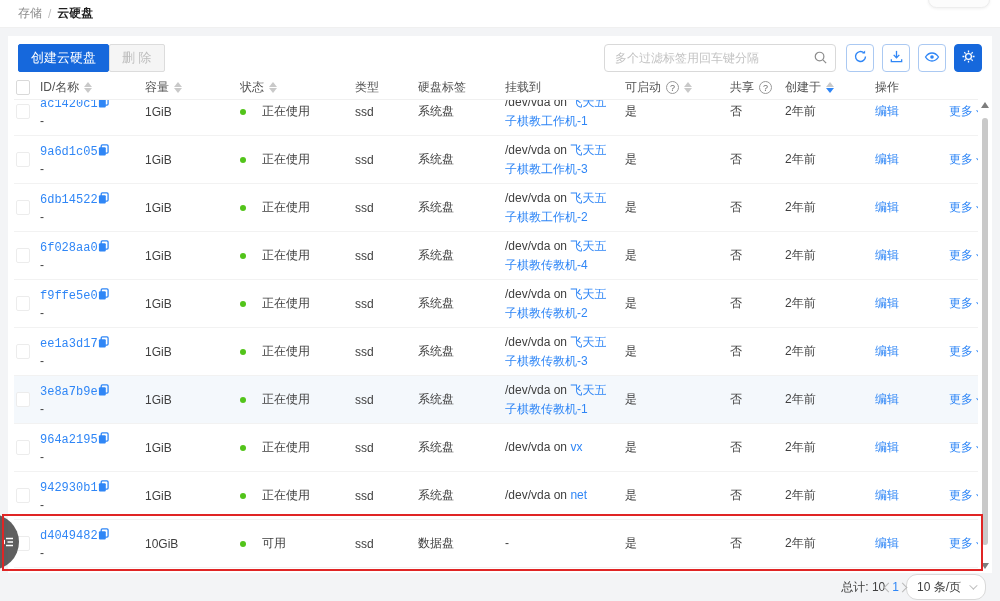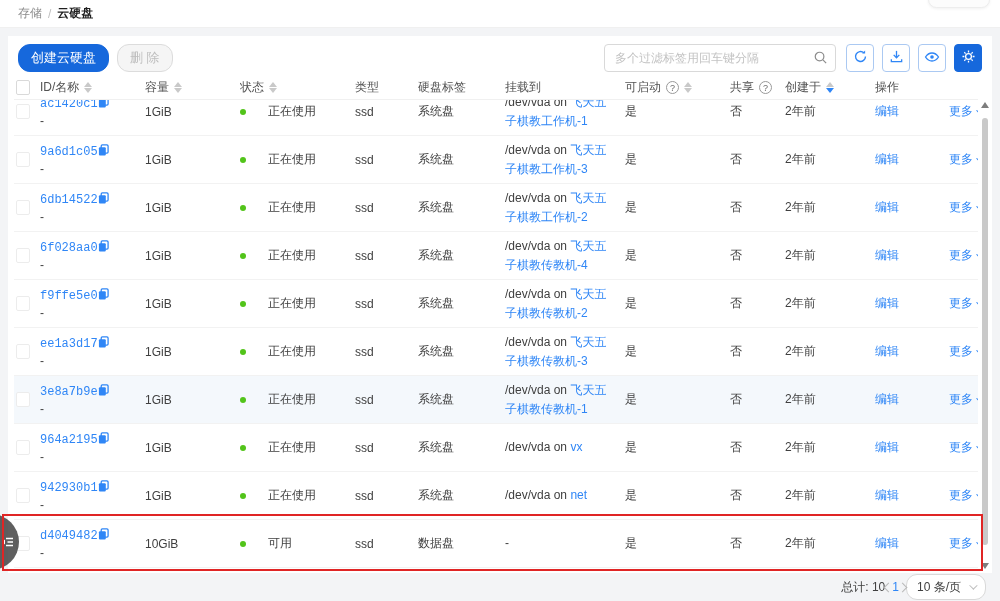--- a/index.html
+++ b/index.html
@@ -18,21 +18,21 @@
   .crumb-cur{color:#1f1f1f;font-weight:bold;}
 
   
   .pill{position:absolute;top:-9px;right:10px;width:62px;height:17px;background:#fcfcfc;border:1px solid #ededed;border-radius:9px;box-shadow:0 1px 3px rgba(0,0,0,.06);}
 
   
   .card{position:absolute;left:8px;right:8px;top:36px;height:537px;background:#fff;overflow:hidden;}
 
   
   .toolbar{position:absolute;left:10px;right:10px;top:8px;height:28px;display:flex;align-items:center;}
-  .btn{height:28px;padding:0 12px;border-radius:12px;border:1px solid var(--primary);background:var(--primary);color:#fff;font-size:13px;margin-right:8px;display:inline-flex;align-items:center;cursor:pointer;white-space:nowrap;}
+  .btn{height:28px;padding:0 12px;border-radius:2px;border:1px solid var(--primary);background:var(--primary);color:#fff;font-size:13px;margin-right:0;display:inline-flex;align-items:center;cursor:pointer;white-space:nowrap;}
   .btn.disabled{background:#f5f5f5;border-color:#dcdcdc;color:#bdbdbd;}
   .toolbar .spacer{flex:1;}
   .search{position:relative;width:232px;height:28px;margin-right:10px;}
   .search input{width:100%;height:100%;border:1px solid #d9d9d9;border-radius:4px;padding:0 28px 0 10px;font-size:12px;color:#404040;outline:none;font-family:inherit;}
   .search input::placeholder{color:#c3c3c3;}
   .search .mag{position:absolute;right:8px;top:6px;}
   .iconbtn{width:28px;height:28px;border:1px solid #abc9f2;border-radius:4px;background:#fff;display:inline-flex;align-items:center;justify-content:center;margin-left:8px;cursor:pointer;}
   .iconbtn.filled{background:var(--primary);border-color:var(--primary);}
 
   
@@ -42,21 +42,21 @@
   .tr:first-child{margin-top:-12px;}
   .tr.hl{background:var(--hl);}
   .th,.td{padding-right:10px;overflow:hidden;}
   .thlbl{vertical-align:middle;}
   .cbcell{display:flex;justify-content:flex-start;padding-left:2px;}
   .cb{width:15px;height:15px;border:1px solid #d9d9d9;border-radius:2px;background:#fff;display:inline-block;}
   .tr .cb{border-color:#ececec;}
   .idline{display:flex;align-items:center;font-family:Liberation Mono, monospace;}
   a.link{color:var(--link);text-decoration:none;cursor:pointer;}
   .dash{color:#404040;margin-top:2px;}
-  .statuscell{display:flex;align-items:center;gap:22px;}
+  .statuscell{display:flex;align-items:center;gap:16px;}
   .dot{width:6px;height:6px;border-radius:50%;background:var(--dot);display:inline-block;}
   .attach{line-height:1.55;}
   .ops{display:flex;align-items:center;gap:25px;white-space:nowrap;}
   .opdiv{width:1px;height:12px;background:#ededed;}
   .chev{width:6px;height:6px;border-right:1.4px solid var(--link);border-bottom:1.4px solid var(--link);transform:rotate(45deg) translateY(-2px);display:inline-block;margin-left:3px;}
   .morewrap{display:flex;align-items:center;color:var(--link);cursor:pointer;}
 
   
   .sort{display:inline-flex;flex-direction:column;margin-left:5px;vertical-align:middle;gap:1px;}
   .sort i{display:block;width:0;height:0;border-left:4px solid transparent;border-right:4px solid transparent;}

